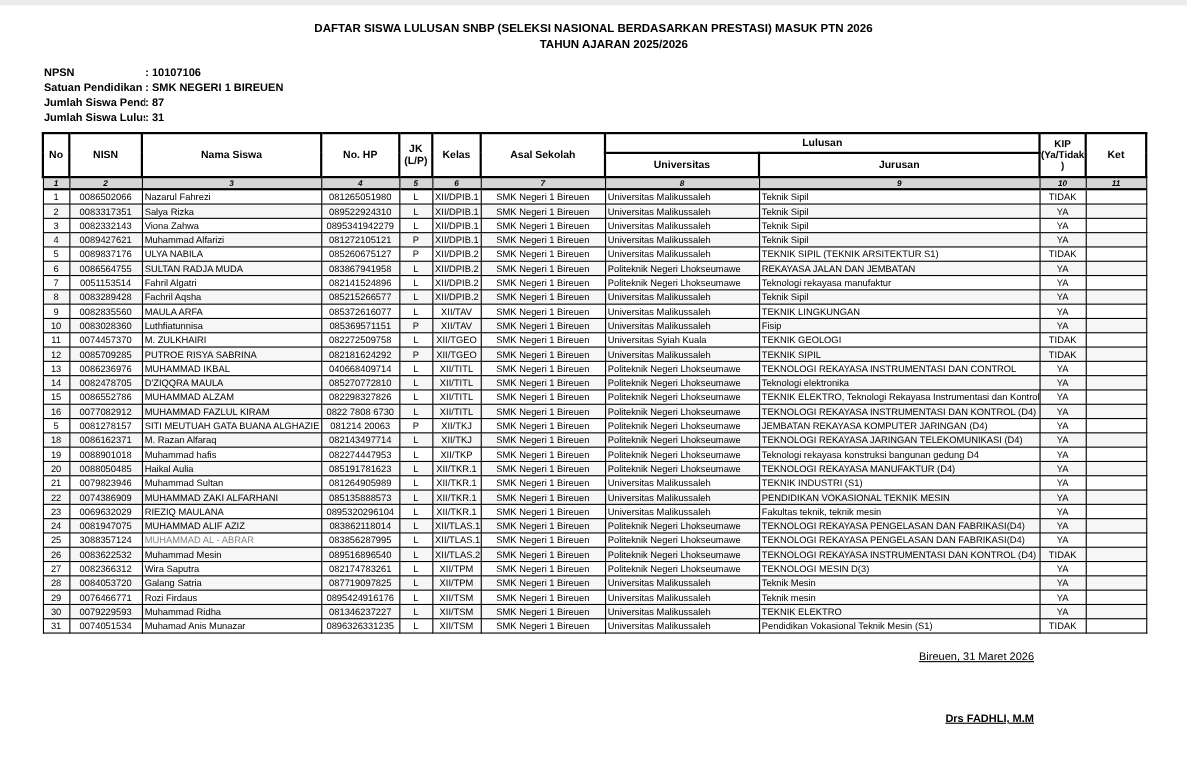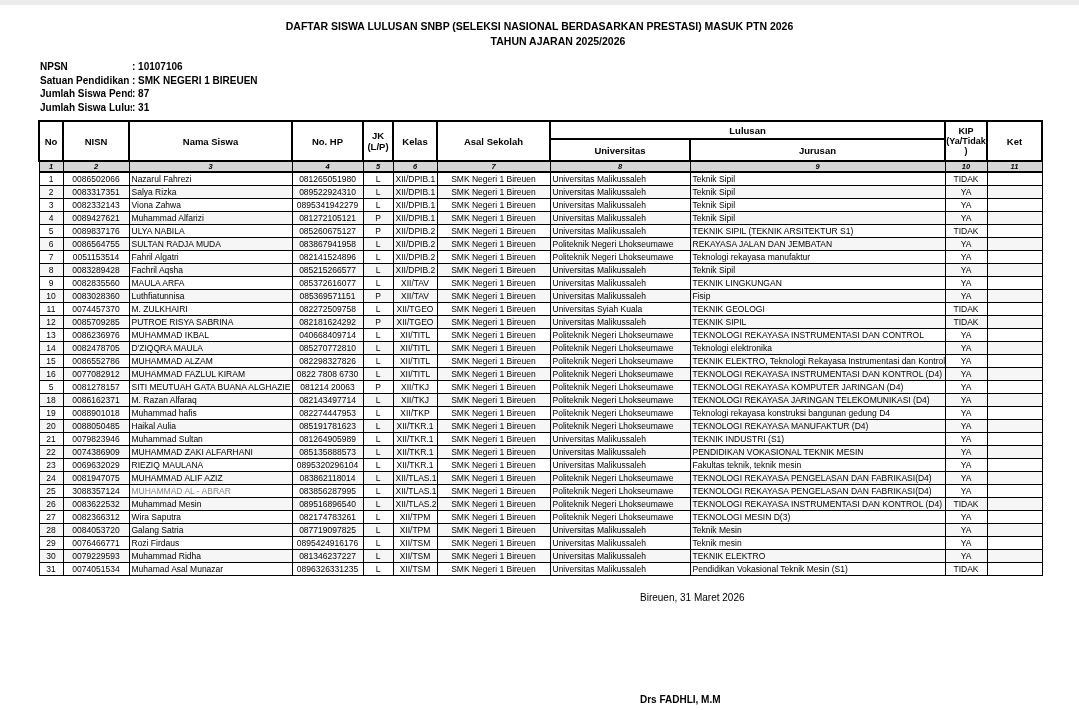--- a/index.html
+++ b/index.html
@@ -23,25 +23,25 @@
   #main-table thead tr.numrow th { height:11px; background:#d6d6d6; font-size:7.5px;
                                    font-style:italic; font-weight:bold; border-width:2px 1px; }
   #main-table tbody td { height:12.3px; font-size:8.5px; line-height:12px; padding:0 2px; }
   #main-table tbody tr:nth-child(even) td { background:#f6f6f6; }
   td.c-center { text-align:center; }
   td.c-left { text-align:left; }
   tr.muted-name td.col-nama { color:#848484; }
   .col-no{width:24px}.col-nisn{width:66px}.col-nama{width:163px}.col-hp{width:71px}
   .col-jk{width:30px}.col-kelas{width:44px}.col-asal{width:113px}.col-universitas{width:140px}
   .col-jurusan{width:255px}.col-kip{width:42px}.col-ket{width:55px}
-  #footer-block { position:absolute; left:640px; top:592px; width:300px; text-align:left; font-size:10px; }
+  #footer-block { position:absolute; left:640px; top:592px; width:300px; text-align:right; font-size:10px;text-decoration:underline; }
   #footer-block .f-date { height:14px; }
   #footer-block .f-role { height:14px; }
   #footer-block .f-gap { height:42px; }
-  #footer-block .f-name { font-weight:bold; height:14px;margin-top:46px; }
+  #footer-block .f-name { font-weight:bold; height:14px; }
   #footer-block .f-nip { height:14px; }
 </style>
 </head>
 <body>
 
 <div id="top-strip"></div>
 
 <div id="title-block">
   <div class="t1">DAFTAR SISWA LULUSAN SNBP (SELEKSI NASIONAL BERDASARKAN PRESTASI) MASUK PTN 2026</div>
   <div class="t2">TAHUN AJARAN  2025/2026</div>
@@ -313,21 +313,21 @@
       </tr>
       <tr>
         <td class="col-no c-center">5</td>
         <td class="col-nisn c-center">0081278157</td>
         <td class="col-nama c-left">SITI MEUTUAH GATA BUANA ALGHAZIE</td>
         <td class="col-hp c-center">081214 20063</td>
         <td class="col-jk c-center">P</td>
         <td class="col-kelas c-center">XII/TKJ</td>
         <td class="col-asal c-center">SMK Negeri 1 Bireuen</td>
         <td class="col-universitas c-left">Politeknik Negeri Lhokseumawe</td>
-        <td class="col-jurusan c-left">TEKNOLOGI REKAYASA KOMPUTER JARINGAN (D4)</td>
+        <td class="col-jurusan c-left">JEMBATAN REKAYASA KOMPUTER JARINGAN (D4)</td>
         <td class="col-kip c-center">YA</td>
         <td class="col-ket c-center"></td>
       </tr>
       <tr>
         <td class="col-no c-center">18</td>
         <td class="col-nisn c-center">0086162371</td>
         <td class="col-nama c-left">M. Razan Alfaraq</td>
         <td class="col-hp c-center">082143497714</td>
         <td class="col-jk c-center">L</td>
         <td class="col-kelas c-center">XII/TKJ</td>
@@ -489,21 +489,21 @@
         <td class="col-kelas c-center">XII/TSM</td>
         <td class="col-asal c-center">SMK Negeri 1 Bireuen</td>
         <td class="col-universitas c-left">Universitas Malikussaleh</td>
         <td class="col-jurusan c-left">TEKNIK ELEKTRO</td>
         <td class="col-kip c-center">YA</td>
         <td class="col-ket c-center"></td>
       </tr>
       <tr>
         <td class="col-no c-center">31</td>
         <td class="col-nisn c-center">0074051534</td>
-        <td class="col-nama c-left">Muhamad Asal Munazar</td>
+        <td class="col-nama c-left">Muhamad Anis Munazar</td>
         <td class="col-hp c-center">0896326331235</td>
         <td class="col-jk c-center">L</td>
         <td class="col-kelas c-center">XII/TSM</td>
         <td class="col-asal c-center">SMK Negeri 1 Bireuen</td>
         <td class="col-universitas c-left">Universitas Malikussaleh</td>
         <td class="col-jurusan c-left">Pendidikan Vokasional Teknik Mesin (S1)</td>
         <td class="col-kip c-center">TIDAK</td>
         <td class="col-ket c-center"></td>
       </tr>
     </tbody>

